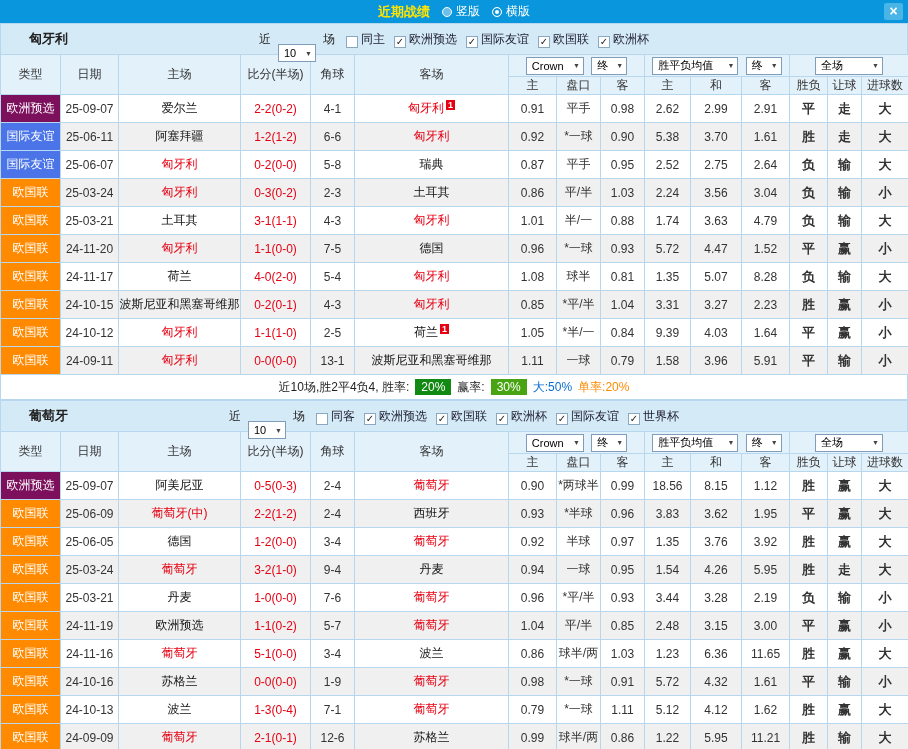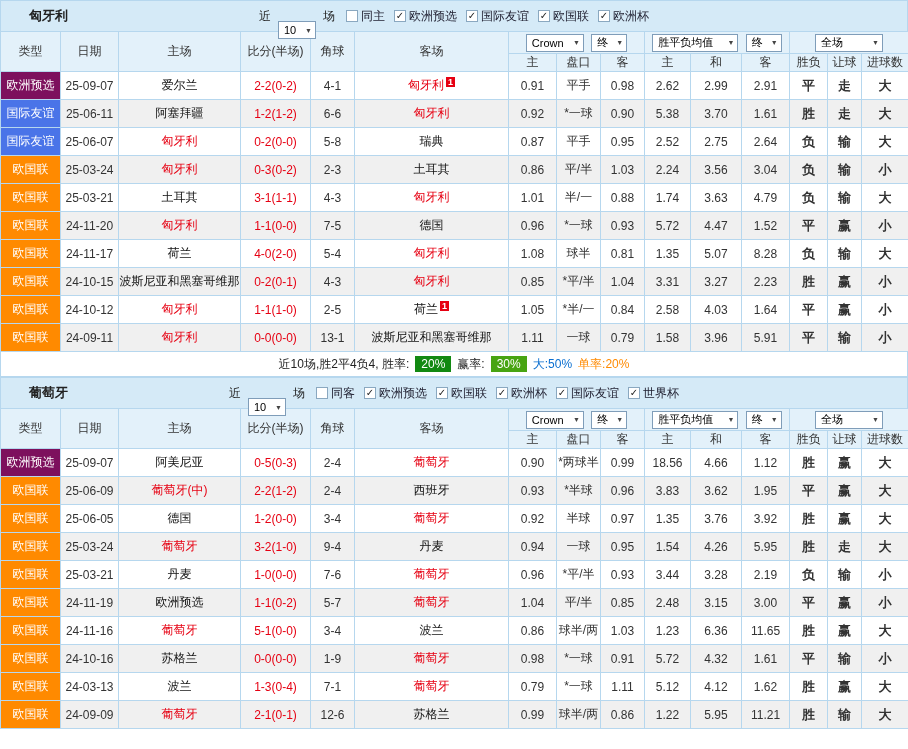--- a/index.html
+++ b/index.html
@@ -10,21 +10,21 @@
   .title { color: #ffe400; font-weight: bold; font-size: 13px; }
   .radio-opt { display: inline-flex; align-items: center; gap: 4px; color: #fff; font-size: 12px; cursor: pointer; }
   .radio { width: 10px; height: 10px; border-radius: 50%; border: 1px solid #fff; background: rgba(255,255,255,.4); display: inline-block; }
   .radio.sel { background: #fff; box-shadow: inset 0 0 0 2px var(--titlebar_bg); }
   .close-btn { position: absolute; right: 5px; top: 3px; width: 19px; height: 17px; background: #49b4e6; color: #fff; font-weight: bold; text-align: center; line-height: 16px; font-size: 14px; border-radius: 2px; cursor: pointer; }
 
   .filter-bar { height: 31px; background: #d5eaf7; border: 1px solid #b6d7ee; border-bottom: none; display: flex; align-items: center; position: relative; font-size: 12px; color: #222; }
   .team-name { position: absolute; left: 28px; font-weight: bold; font-size: 13px; color: #222; }
   .filter-controls { margin: 0 auto; display: flex; align-items: center; gap: 5px; }
   .cbs { display: inline-flex; align-items: center; gap: 9px; margin-left: 6px; }
-  label.cb { display: inline-flex; align-items: center; gap: 3px; cursor: pointer; color: #223; }
+  label.cb { display: inline-flex; align-items: flex-end; gap: 3px; cursor: pointer; color: #223; }
   .box { width: 12px; height: 12px; border: 1px solid #8aa8c0; background: #fff; font-size: 10px; line-height: 10px; text-align: center; color: #222; display: inline-block; }
 
   .select { display: inline-flex; align-items: center; justify-content: space-between; border: 1px solid #7f9db9; background: #fff; height: 18px; padding: 0 3px 0 5px; font-size: 11px; color: #000; cursor: pointer; gap: 4px; vertical-align: middle; margin: 0 2px; }
   .select .arr { font-size: 7px; color: #444; }
   .select.w-count { min-width: 38px; margin-top: 28px; }
   .select.w-co { min-width: 58px; }
   .select.w-fin { min-width: 36px; }
   .select.w-wdl { min-width: 86px; }
   .select.w-scope { min-width: 68px; }
 
@@ -49,20 +49,32 @@
   .badge.g1 { background: var(--green1); text-align: right; }
   .badge.g2 { background: var(--green2); }
   .sum-big { color: var(--sumblue); }
   .sum-odd { color: var(--sumorange); }
 </style>
 </head>
 <body>
 
 <div class="window">
 
+  <div class="titlebar">
+    <span class="title">近期战绩</span>
+    <label class="radio-opt">
+      <span class="radio"></span>
+      <span>竖版</span>
+    </label>
+    <label class="radio-opt">
+      <span class="radio sel"></span>
+      <span>横版</span>
+    </label>
+    <span class="close-btn"><span>×</span></span>
+  </div>
 
   <div class="section">
     <div class="filter-bar">
       <span class="team-name">匈牙利</span>
       <div class="filter-controls">
         <span>近</span>
         <span class="select w-count">
           <span>10</span>
           <span class="arr">▼</span>
         </span>
@@ -296,21 +308,21 @@
           <tr>
             <td class="c-league" style="background: rgb(255, 138, 0);">欧国联</td>
             <td class="c-date">24-10-12</td>
             <td class="c-team hl">匈牙利</td>
             <td class="c-score">1-1(1-0)</td>
             <td class="c-corner">2-5</td>
             <td class="c-team">荷兰<span class="card">1</span></td>
             <td class="c-odd">1.05</td>
             <td class="c-odd">*半/一</td>
             <td class="c-odd">0.84</td>
-            <td class="c-odd">2.58</td>
+            <td class="c-odd">9.39</td>
             <td class="c-odd">4.03</td>
             <td class="c-odd">1.64</td>
             <td class="c-res red">平</td>
             <td class="c-res red">赢</td>
             <td class="c-res blue">小</td>
           </tr>
           <tr class="alt">
             <td class="c-league" style="background: rgb(255, 138, 0);">欧国联</td>
             <td class="c-date">24-09-11</td>
             <td class="c-team hl">匈牙利</td>
@@ -447,21 +459,21 @@
             <td class="c-league" style="background: rgb(125, 16, 93);">欧洲预选</td>
             <td class="c-date">25-09-07</td>
             <td class="c-team">阿美尼亚</td>
             <td class="c-score">0-5(0-3)</td>
             <td class="c-corner">2-4</td>
             <td class="c-team hl">葡萄牙</td>
             <td class="c-odd">0.90</td>
             <td class="c-odd">*两球半</td>
             <td class="c-odd">0.99</td>
             <td class="c-odd">18.56</td>
-            <td class="c-odd">4.66</td>
+            <td class="c-odd">8.15</td>
             <td class="c-odd">1.12</td>
             <td class="c-res red">胜</td>
             <td class="c-res red">赢</td>
             <td class="c-res red">大</td>
           </tr>
           <tr class="alt">
             <td class="c-league" style="background: rgb(255, 138, 0);">欧国联</td>
             <td class="c-date">25-06-09</td>
             <td class="c-team hl">葡萄牙(中)</td>
             <td class="c-score">2-2(1-2)</td>
@@ -574,21 +586,21 @@
             <td class="c-odd">0.91</td>
             <td class="c-odd">5.72</td>
             <td class="c-odd">4.32</td>
             <td class="c-odd">1.61</td>
             <td class="c-res red">平</td>
             <td class="c-res blue">输</td>
             <td class="c-res blue">小</td>
           </tr>
           <tr>
             <td class="c-league" style="background: rgb(255, 138, 0);">欧国联</td>
-            <td class="c-date">24-03-13</td>
+            <td class="c-date">24-10-13</td>
             <td class="c-team">波兰</td>
             <td class="c-score">1-3(0-4)</td>
             <td class="c-corner">7-1</td>
             <td class="c-team hl">葡萄牙</td>
             <td class="c-odd">0.79</td>
             <td class="c-odd">*一球</td>
             <td class="c-odd">1.11</td>
             <td class="c-odd">5.12</td>
             <td class="c-odd">4.12</td>
             <td class="c-odd">1.62</td>

